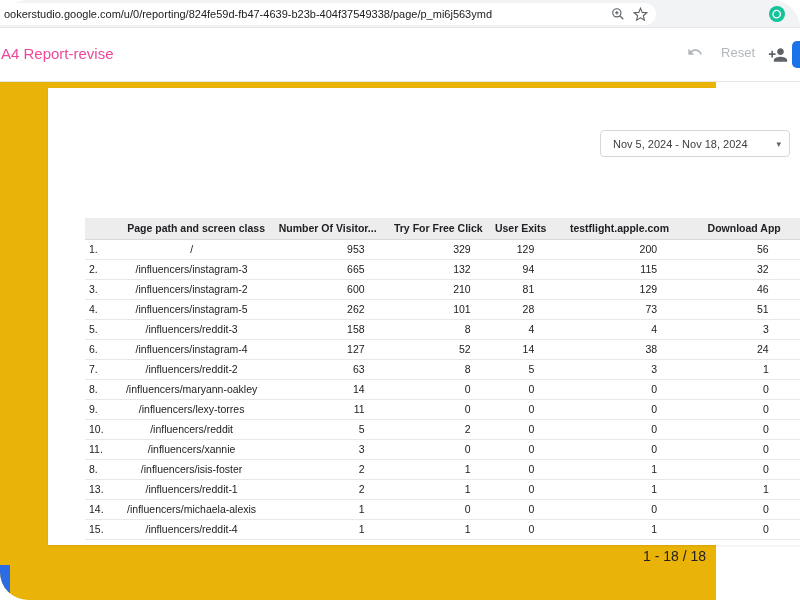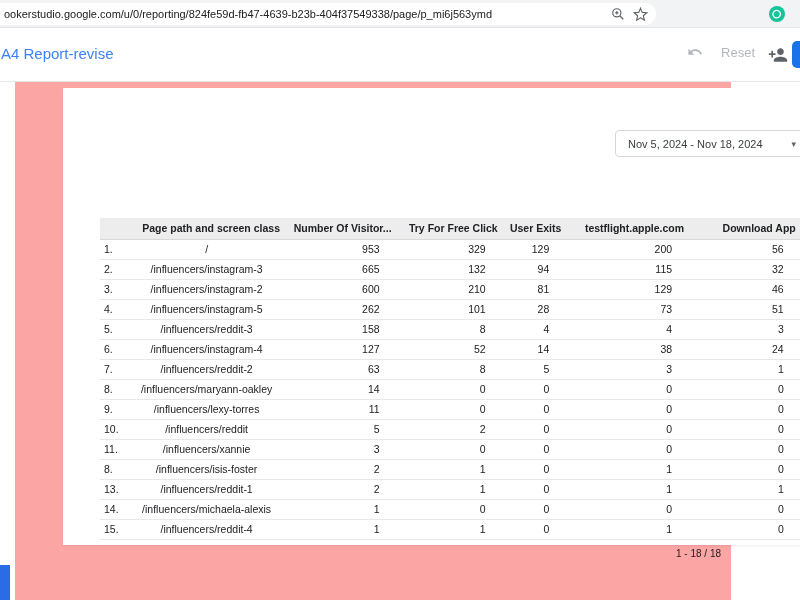--- a/index.html
+++ b/index.html
@@ -1,46 +1,46 @@
 <!DOCTYPE html>
 <html><head>
 <meta charset="utf-8">
 <style>
   * { margin:0; padding:0; box-sizing:border-box; }
   html,body { background:#fff; }
   body { font-family:"Liberation Sans", sans-serif; }
-  .screen { position:relative; width:800px; height:600px; overflow:hidden; background:#fff; }
+  .screen { position:relative; width:800px; height:600px; overflow:hidden; background:#fff;border-radius:28px; }
 
   
   .browser-bar { position:absolute; left:0; top:0; width:800px; height:28px;
     background:#f1f3f4; border-bottom:1px solid #e3e5e8; }
   .url-pill { position:absolute; left:-26px; top:3px; width:682px; height:22px;
     background:#fff; border-radius:12px; display:flex; align-items:center;
     padding:0 6px 0 30px; }
   .url-text { flex:1; font-size:11px; color:#202124; white-space:nowrap; overflow:hidden; }
   .pill-icon { width:20px; height:20px; display:flex; align-items:center; justify-content:center;
     color:#5f6368; flex:0 0 auto; margin-left:2px; cursor:pointer; }
   .ext-icon { position:absolute; right:15px; top:6px; width:16px; height:16px;
     border-radius:50%; background:#15c39a; display:flex; align-items:center; justify-content:center; }
   .ext-icon svg { display:block; }
 
   
   .app-header { position:absolute; left:0; top:28px; width:800px; height:54px;
     background:#fff; border-bottom:1px solid #e6e6e6; }
-  .report-title { position:absolute; left:1px; top:17px; font-size:15px; color:#3b82f6; }
+  .report-title { position:absolute; left:1px; top:17px; font-size:15px; color:#ec4899; }
   .reset-btn { position:absolute; right:45px; top:16px; display:flex; align-items:center;
     gap:18px; color:#b3b7bc; font-size:13px; cursor:default; }
   .reset-btn svg { display:block; }
   .person-add-btn { position:absolute; right:10px; top:15px; width:24px; height:24px;
     display:flex; align-items:center; justify-content:center; cursor:pointer; }
   .share-sliver { position:absolute; right:-14px; top:13px; width:22px; height:27px;
     background:#1a73e8; border-radius:5px; }
 
   
-  .canvas { position:absolute; left:15px; top:82px; width:716px; height:518px; background:#fca5a5; }
+  .canvas { position:absolute; left:0; top:82px; width:716px; height:518px; background:#eab308; }
   .page-card { position:absolute; left:48px; top:6px; width:812px; height:457px;
     background:#fff; box-shadow:0 1px 2px rgba(0,0,0,.08); }
 
   .date-picker { position:absolute; left:552px; top:42px; width:190px; height:27px;
     background:#fff; border:1px solid #d5d7da; border-radius:4px;
     display:flex; align-items:center; justify-content:space-between;
     padding:0 8px 0 12px; font-size:11px; color:#3c4043; cursor:pointer; }
   .caret { color:#5f6368; font-size:9px; }
 
   
@@ -51,21 +51,21 @@
   col.c-m2{width:57px} col.c-m3{width:110px} col.c-m4{width:100px} col.c-m5{width:105px}
   thead th { background:#ededed; font-weight:bold; height:21px;
     border-bottom:1px solid #d9d9d9; text-align:right; padding:0 2px;
     overflow:hidden; white-space:nowrap; cursor:pointer; }
   tbody td { height:20px; border-bottom:1px solid #e8e8e8;
     white-space:nowrap; overflow:hidden; }
   td.idx { text-align:left; padding-left:4px; color:#202124; }
   td.path { text-align:center; }
   td.metric { text-align:right; padding-right:14px; }
 
-  .pagination { position:absolute; right:10px; top:466px; font-size:10px; color:#202124; }
+  .pagination { position:absolute; right:10px; top:466px; font-size:14px; color:#202124; }
 
   .blue-strip { position:absolute; left:0; bottom:0; width:10px; height:35px; background:#2b6be4; }
 </style>
 </head>
 <body>
 
 <div class="screen">
 
   <div class="browser-bar">
     <div class="url-pill">

